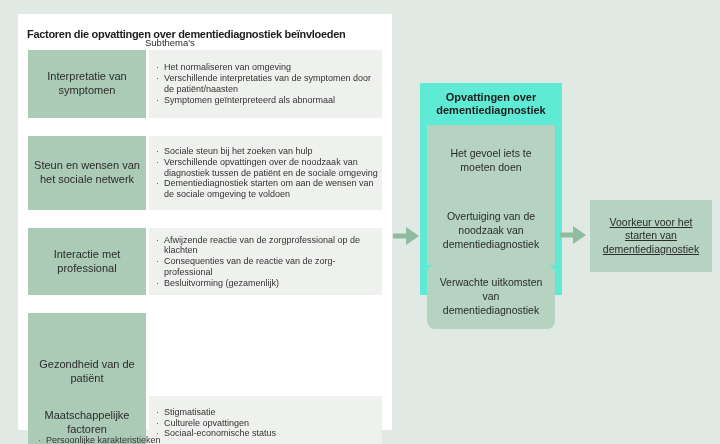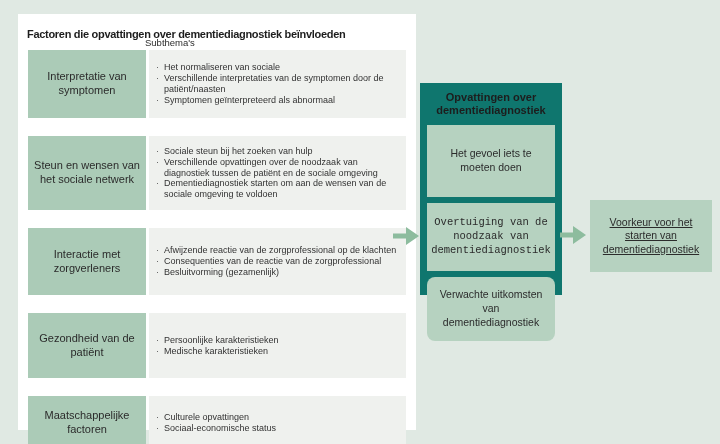--- a/index.html
+++ b/index.html
@@ -6,73 +6,72 @@
   .canvas{
     position:relative;width:720px;height:444px;overflow:hidden;
     background:#e0e9e3;
     font-family:"Liberation Sans",sans-serif;
     color:#2b2b2b;
   }
   
   .left-panel{
     position:absolute;left:18px;top:14px;width:374px;height:416px;
     background:#ffffff;
-    padding-left:24px;
   }
   .left-title{
     position:absolute;left:9px;top:7px;
     font-size:11px;font-weight:bold;letter-spacing:-0.3px;white-space:nowrap;
     color:#1d1d1d;
   }
   .col-header{
     position:absolute;left:127px;top:23px;
     font-size:9.5px;color:#2b2b2b;
   }
   .rows{
     position:absolute;left:10px;top:36px;right:10px;
     display:flex;flex-direction:column;gap:18px;border-radius:19px;
   }
   .factor-row{display:flex;align-items:stretch;}
   .rows .factor-row:nth-child(1){height:68px;}
   .rows .factor-row:nth-child(2){height:74px;}
   .rows .factor-row:nth-child(3){height:67px;}
-  .rows .factor-row:nth-child(4){height:65px;}
+  .rows .factor-row:nth-child(4){height:65px;flex-direction:column;}
   .rows .factor-row:nth-child(5){height:54px;}
   .label-box{
     width:118px;flex:0 0 118px;background:#abcbb7;
     display:flex;align-items:center;justify-content:center;
     text-align:center;font-size:11px;line-height:1.25;color:#2b2b2b;
     padding:2px 4px;box-sizing:border-box;
   }
   .content-box{
     flex:1;margin-left:3px;background:#eff1ee;
     display:flex;flex-direction:column;justify-content:center;
     list-style:none;margin-top:0;margin-bottom:0;margin-right:0;
     padding:4px 2px 4px 6px;
     font-size:9px;line-height:1.2;color:#333333;
   }
   .content-box li{position:relative;padding-left:9px;}
   .content-box li::before{content:"\00B7";position:absolute;left:1px;top:0;color:#555;}
   
   .mid-panel{
     position:absolute;left:420px;top:83px;width:142px;height:212px;
-    background:#0f766e;box-sizing:border-box;padding:7px 7px 13px 7px;
+    background:#5eead4;box-sizing:border-box;padding:7px 7px 13px 7px;
   }
   .mid-title{
     margin:1px 0 8px 0;text-align:center;
     font-size:11px;font-weight:bold;line-height:1.18;color:#1d1d1d;
   }
-  .mid-boxes{display:flex;flex-direction:column;gap:6px;}
+  .mid-boxes{display:flex;flex-direction:column;}
   .mid-box{
     background:#b6d2c0;display:flex;align-items:center;justify-content:center;
     text-align:center;font-size:10.5px;line-height:1.3;color:#2b2b2b;
     padding:2px 12px;box-sizing:border-box;
   }
   .mid-boxes .mid-box:nth-child(1){height:72px;}
-  .mid-boxes .mid-box:nth-child(2){height:68px;font-family:Liberation Mono, monospace;}
+  .mid-boxes .mid-box:nth-child(2){height:68px;}
   .mid-boxes .mid-box:nth-child(3){height:64px;border-radius:8px;}
   
   .right-box{
     position:absolute;left:590px;top:200px;width:122px;height:72px;
     background:#b6d2c0;display:flex;align-items:center;justify-content:center;
     text-align:center;font-size:10.5px;line-height:1.3;color:#2b2b2b;
     padding:2px 8px;box-sizing:border-box;text-decoration:underline;
   }
   
   .arrow{position:absolute;width:27px;height:22px;}
@@ -85,51 +84,52 @@
 
 <div class="canvas">
 
   <section class="left-panel">
     <h1 class="left-title">Factoren die opvattingen over dementiediagnostiek beïnvloeden</h1>
     <div class="col-header">Subthema's</div>
     <div class="rows">
       <div class="factor-row">
         <div class="label-box">Interpretatie van symptomen</div>
         <ul class="content-box">
-            <li>Het normaliseren van sociale</li>
+            <li>Het normaliseren van omgeving</li>
             <li>Verschillende interpretaties van de symptomen door de patiënt/naasten</li>
             <li>Symptomen geïnterpreteerd als abnormaal</li>
           </ul>
       </div>
       <div class="factor-row">
         <div class="label-box">Steun en wensen van het sociale netwerk</div>
         <ul class="content-box">
             <li>Sociale steun bij het zoeken van hulp</li>
             <li>Verschillende opvattingen over de noodzaak van diagnostiek tussen de patiënt en de sociale omgeving</li>
             <li>Dementiediagnostiek starten om aan de wensen van de sociale omgeving te voldoen</li>
           </ul>
       </div>
       <div class="factor-row">
-        <div class="label-box">Interactie met zorgverleners</div>
+        <div class="label-box">Interactie met professional</div>
         <ul class="content-box">
             <li>Afwijzende reactie van de zorgprofessional op de klachten</li>
             <li>Consequenties van de reactie van de zorg­professional</li>
             <li>Besluitvorming (gezamenlijk)</li>
           </ul>
       </div>
       <div class="factor-row">
         <div class="label-box">Gezondheid van de patiënt</div>
         <ul class="content-box">
             <li>Persoonlijke karakteristieken</li>
             <li>Medische karakteristieken</li>
           </ul>
       </div>
       <div class="factor-row">
         <div class="label-box">Maatschappelijke factoren</div>
         <ul class="content-box">
+            <li>Stigmatisatie</li>
             <li>Culturele opvattingen</li>
             <li>Sociaal-economische status</li>
           </ul>
       </div>
     </div>
   </section>
 
   <svg class="arrow arrow-1" viewBox="0 0 27 22" aria-hidden="true">
     <polygon points="0,8.5 13,8.5 13,2 26,11 13,20 13,13.5 0,13.5"></polygon>
   </svg>

